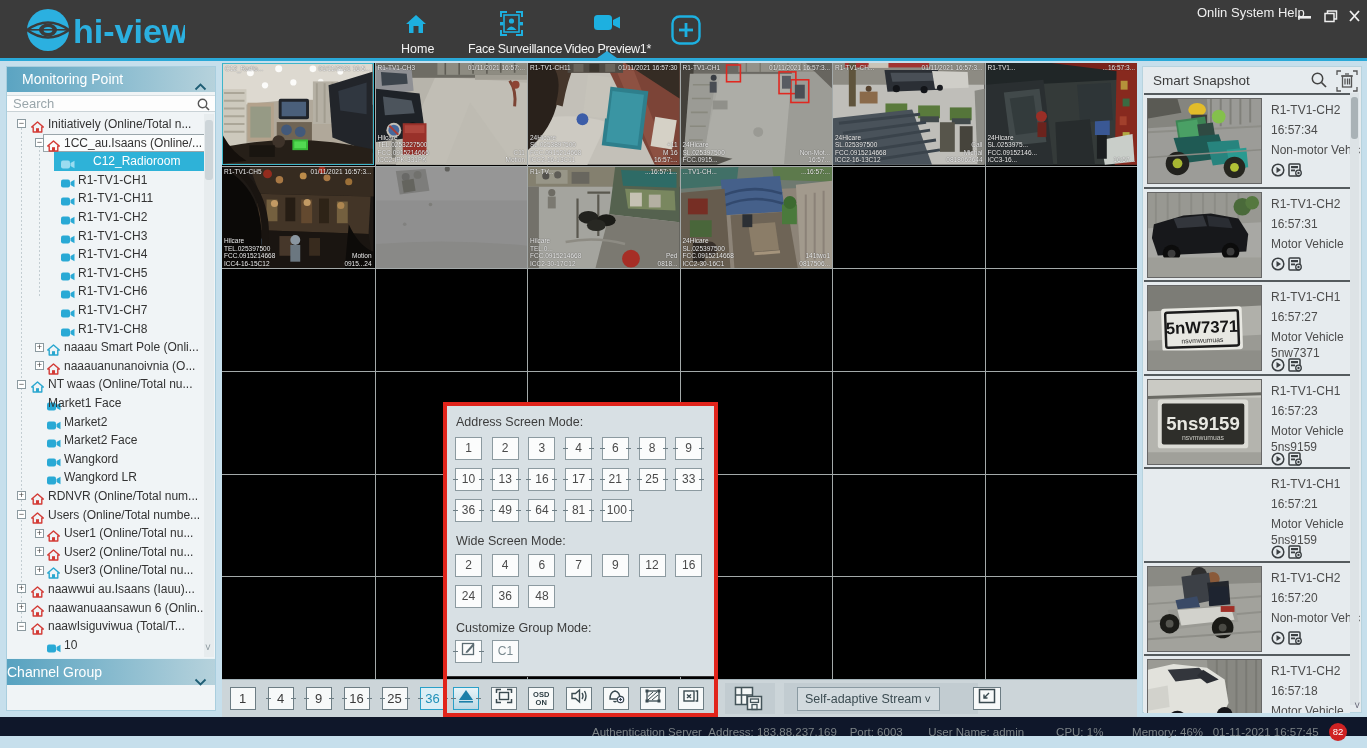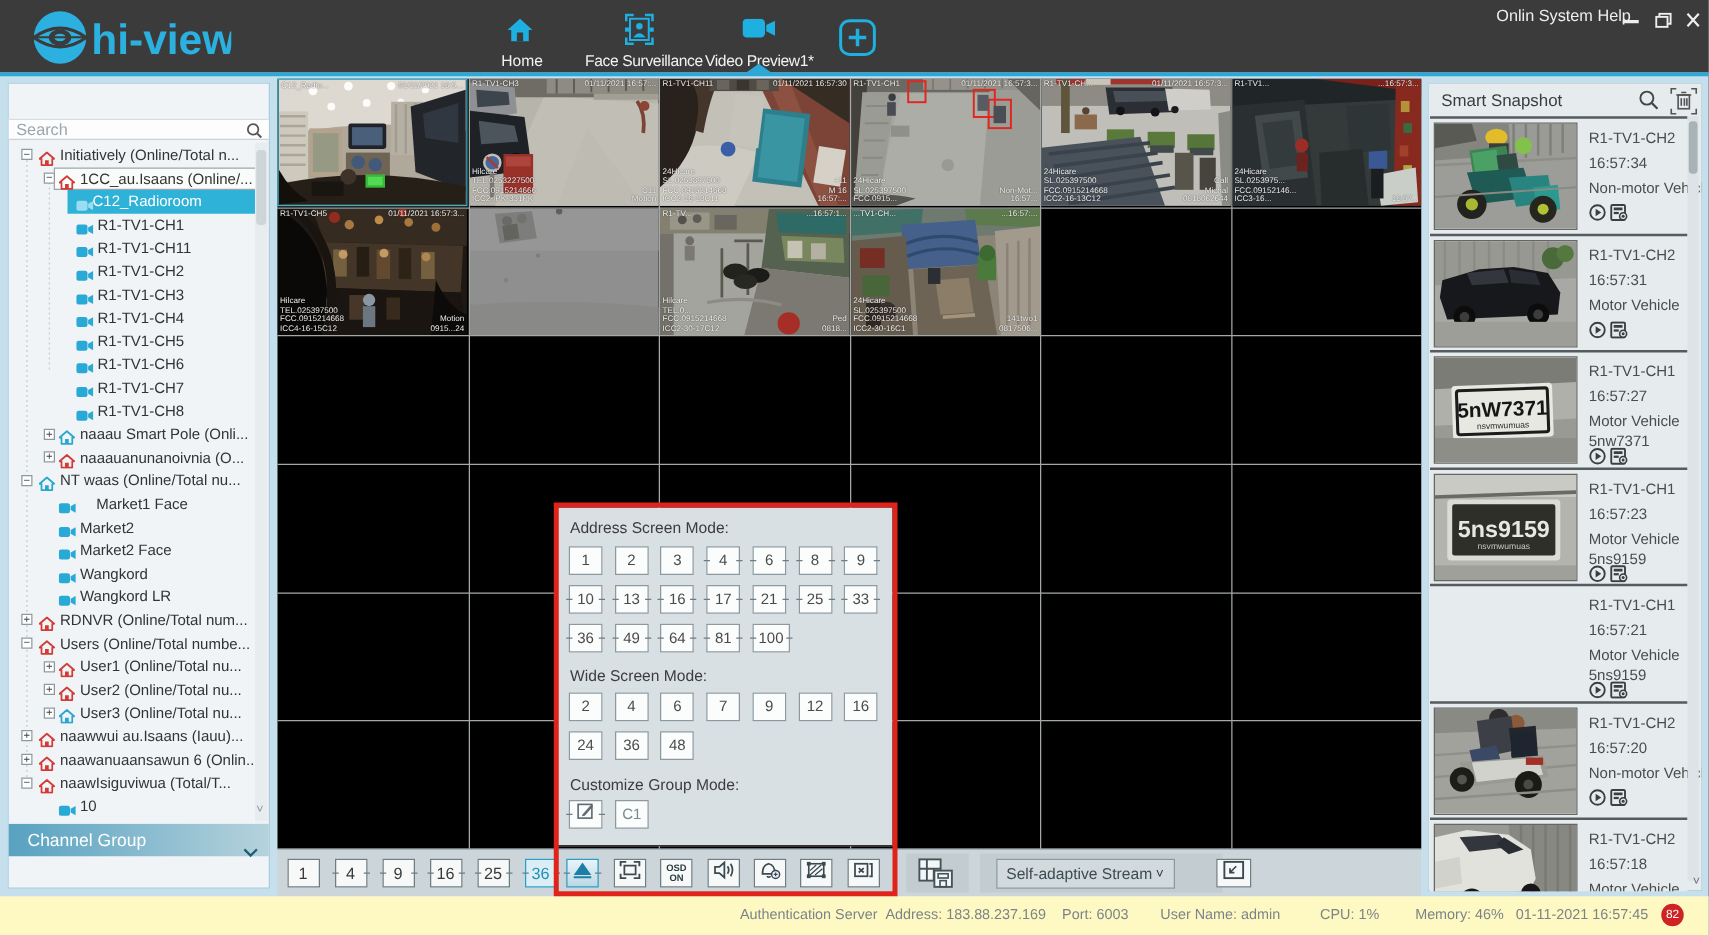--- a/index.html
+++ b/index.html
@@ -8,21 +8,21 @@
 #cyanstrip{position:absolute;left:0;top:58px;width:1367px;height:3px;background:#2aa9d8}
 #tabtri{position:absolute;left:597px;top:51px;width:0;height:0;border-left:10px solid transparent;border-right:10px solid transparent;border-bottom:7px solid #2aa9d8}
 .tabtxt{position:absolute;top:42px;color:#f2f2f2;font-size:12.5px;white-space:nowrap}
 #vsh{position:absolute;left:1197px;top:5px;color:#efefef;font-size:13px}
 #lsb{position:absolute;left:6px;top:66px;width:210px;height:645px;background:#f0f4f6;border:1px solid #a9cede}
 #lsbh{position:absolute;left:0;top:0;width:208px;height:25px;background:linear-gradient(90deg,#5ba4c2,#b6d2dc);color:#fff;font-size:14px;line-height:25px;padding-left:15px}
 #srch{position:absolute;left:0;top:28px;width:208px;height:17px;background:#fdfdfd;border-top:1px solid #d5dde0;border-bottom:1px solid #c9d2d6;color:#9aa6ab;font-size:13px;line-height:16px;padding-left:6px}
 .ti{position:absolute;height:18.6px;font-size:12px;color:#333;white-space:nowrap;line-height:18.6px}
 .ti svg{vertical-align:-2px}
 .ebox{position:absolute;width:9px;height:9px;background:#fff;border:1px solid #8c9aa0;font-size:9px;line-height:7px;text-align:center;color:#444}
-.secHdr{position:absolute;left:0;width:208px;height:27px;background:linear-gradient(90deg,#57a2c0,#b6d2dc);color:#fff;font-size:14px;line-height:27px;padding-left:15px;border-top:1px solid #e8f2f6}
+.secHdr{position:absolute;left:0;width:208px;height:27px;background:linear-gradient(90deg,#57a2c0,#b6d2dc);color:#fff;font-size:14px;line-height:27px;border-top:1px solid #e8f2f6}
 .chev{position:absolute;right:8px;top:0;color:#1e5d74;font-size:12px}
 #grid{position:absolute;left:222px;top:63px;width:915px;height:616px;background:#000}
 .gl{position:absolute;background:#a3a9a9}
 .cell{position:absolute;overflow:hidden}
 .cell svg{display:block;width:100%;height:100%}
 .ovl{position:absolute;color:#fff;font-size:6.5px;line-height:7.5px;text-shadow:0 0 1px #000;white-space:nowrap;opacity:.92}
 #tbar{position:absolute;left:222px;top:679px;width:915px;height:38px;background:#ccd5d9;border-top:1px solid #a5b4ba}
 .nbtn{position:absolute;top:7px;width:26px;height:23px;background:#f7f9f9;border:1px solid #6d7d84;color:#3a3a3a;font-size:13px;text-align:center;line-height:21px}
 .tick:before,.tick:after{content:"";position:absolute;top:9.5px;width:5px;height:1px;background:#6d7d84}
 .tick:before{left:-3px}
@@ -31,21 +31,21 @@
 .grp{position:absolute;top:3px;height:31px;background:#c2ccd1}
 #redbox{position:absolute;left:443px;top:402px;width:275px;height:315px;border:4px solid #e1241b;z-index:30}
 #popup{position:absolute;left:445px;top:406px;width:269px;height:271px;background:#d8e0e4;z-index:20;border-bottom:1px solid #333}
 .plbl{position:absolute;left:11px;color:#3c3c3c;font-size:12.5px}
 .pbtn{position:absolute;width:27px;height:23px;background:#fbfcfc;border:1px solid #8c9aa0;color:#4a4a4a;font-size:12px;text-align:center;line-height:21px}
 #rsb{position:absolute;left:1142px;top:66px;width:220px;height:647px;background:#e6ebee;border:1px solid #b7d3de}
 .card{position:absolute;left:1px;width:206px;background:#e6ebee;border-top:2px solid #555b5e}
 .card .th{position:absolute;left:3px;top:3px;width:115px;height:86px;border:1px solid #666}
 .card .th svg{display:block;width:100%;height:100%}
 .ct{position:absolute;left:127px;font-size:12px;color:#4c4c4c;white-space:nowrap}
-#sbar{position:absolute;left:0;top:717px;width:1367px;height:31px;background:#fef9c3;color:#7d8487;font-size:11.5px}
+#sbar{position:absolute;left:0;top:717px;width:1367px;height:19px;background:#0f172a;color:#7d8487;font-size:11.5px}
 </style></head><body>
 
 <div id="hdr">
   <svg class="abs" style="left:25px;top:7px" width="160" height="48" viewBox="0 0 160 48">
     <circle cx="23" cy="23" r="21" fill="#2bb0e0"></circle>
     <path d="M2 23 Q23 8 44 23 Q23 38 2 23 Z" fill="none" stroke="#3b3b3b" stroke-width="2.5"></path>
     <ellipse cx="23" cy="23" rx="9" ry="6.5" fill="#3b3b3b"></ellipse>
     <ellipse cx="23" cy="23" rx="4.5" ry="3" fill="#2bb0e0"></ellipse>
     <rect x="0" y="22" width="46" height="1.6" fill="#3b3b3b"></rect>
     <text x="48" y="36" font-family="Liberation Sans" font-weight="bold" font-size="34" fill="#2bb0e0">hi-view</text>
@@ -84,20 +84,23 @@
     <rect x="0" y="6" width="13" height="2.6" fill="#eee"></rect>
     <rect x="27" y="3.5" width="9" height="8" fill="none" stroke="#eee" stroke-width="1.5"></rect>
     <path d="M29.5 3.5 V1 H38.5 V9 H36" fill="none" stroke="#eee" stroke-width="1.5"></path>
     <path d="M52 1 L61 11 M61 1 L52 11" stroke="#eee" stroke-width="1.8"></path>
   </svg>
 </div>
 <div id="cyanstrip"></div>
 <div id="tabtri"></div>
 
 <div id="lsb">
+  <div id="lsbh">Monitoring Point<span class="chev" style="top:8px"><svg width="13" height="8" viewBox="0 0 13 8">
+          <path d="M1.5 6.5 L6.5 1.5 L11.5 6.5" fill="none" stroke="#1e5d74" stroke-width="1.8"></path>
+        </svg></span></div>
   <div id="srch">Search
     <svg class="abs" style="right:5px;top:2px" width="13" height="13" viewBox="0 0 13 13">
         <circle cx="5.5" cy="5.5" r="4.2" fill="none" stroke="#555" stroke-width="1.4"></circle>
         <path d="M8.8 8.8 L12 12" stroke="#555" stroke-width="1.6"></path>
       </svg>
   </div>
   <div id="tree" style="position:absolute;left:0;top:47px;width:208px;height:543px;overflow:hidden">
   <div class="abs" style="left:14px;top:10px;width:1px;height:500px;background-image:linear-gradient(#c3cdd2 50%,transparent 50%);background-size:1px 4px"></div>
   <div class="abs" style="left:32px;top:28px;width:1px;height:155px;background-image:linear-gradient(#c3cdd2 50%,transparent 50%);background-size:1px 4px"></div>
   <div class="ebox" style="left:10px;top:5.4px">−</div>
@@ -116,21 +119,21 @@
             <rect x="5" y="7.2" width="3" height="3.8" fill="#d33b36"></rect>
           </svg></span>
         <span class="abs" style="left:57px">1CC_au.Isaans (Online/...</span>
       </div>
   <div class="abs" style="left:47px;top:38.1px;width:155px;height:18.6px;background:#2eb2d8"></div>
       <div class="ti" style="left:0;top:38.1px;color:#fff">
         <span class="abs" style="left:54px;top:3px"><svg width="14" height="11" viewBox="0 0 14 11">
             <rect x="0" y="1.5" width="9" height="8" rx="2" fill="#9adcf0"></rect>
             <path d="M9.5 4 L13.5 1.8 V9.2 L9.5 7 Z" fill="#9adcf0"></path>
           </svg></span>
-        <span class="abs" style="left:67px">C12_Radioroom</span>
+        <span class="abs" style="left:86px">C12_Radioroom</span>
       </div>
   <div class="ti" style="left:0;top:56.7px;color:#333">
         <span class="abs" style="left:54px;top:3px"><svg width="14" height="11" viewBox="0 0 14 11">
             <rect x="0" y="1.5" width="9" height="8" rx="2" fill="#29a9d5"></rect>
             <path d="M9.5 4 L13.5 1.8 V9.2 L9.5 7 Z" fill="#29a9d5"></path>
           </svg></span>
         <span class="abs" style="left:71px">R1-TV1-CH1</span>
       </div>
   <div class="ti" style="left:0;top:75.3px;color:#333">
         <span class="abs" style="left:54px;top:3px"><svg width="14" height="11" viewBox="0 0 14 11">
@@ -210,21 +213,21 @@
             <path d="M6.5 1 L12.3 6 H10.8 V11 H2.2 V6 H0.7 Z" fill="none" stroke="#2aa7cf" stroke-width="1.4" stroke-linejoin="round"></path>
             <rect x="5" y="7.2" width="3" height="3.8" fill="#2aa7cf"></rect>
           </svg></span>
         <span class="abs" style="left:41px">NT waas (Online/Total nu...</span>
       </div>
   <div class="ti" style="left:0;top:279.9px;color:#333">
         <span class="abs" style="left:40px;top:3px"><svg width="14" height="11" viewBox="0 0 14 11">
             <rect x="0" y="1.5" width="9" height="8" rx="2" fill="#29a9d5"></rect>
             <path d="M9.5 4 L13.5 1.8 V9.2 L9.5 7 Z" fill="#29a9d5"></path>
           </svg></span>
-        <span class="abs" style="left:70px">Market1  Face</span>
+        <span class="abs" style="left:41px">Market1  Face</span>
       </div>
   <div class="ti" style="left:0;top:298.5px;color:#333">
         <span class="abs" style="left:40px;top:3px"><svg width="14" height="11" viewBox="0 0 14 11">
             <rect x="0" y="1.5" width="9" height="8" rx="2" fill="#29a9d5"></rect>
             <path d="M9.5 4 L13.5 1.8 V9.2 L9.5 7 Z" fill="#29a9d5"></path>
           </svg></span>
         <span class="abs" style="left:57px">Market2</span>
       </div>
   <div class="ti" style="left:0;top:317.1px;color:#333">
         <span class="abs" style="left:40px;top:3px"><svg width="14" height="11" viewBox="0 0 14 11">

